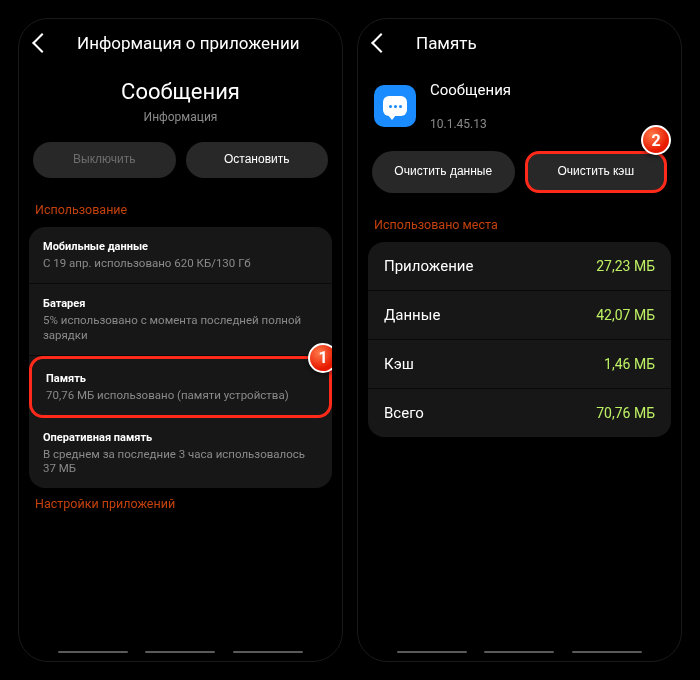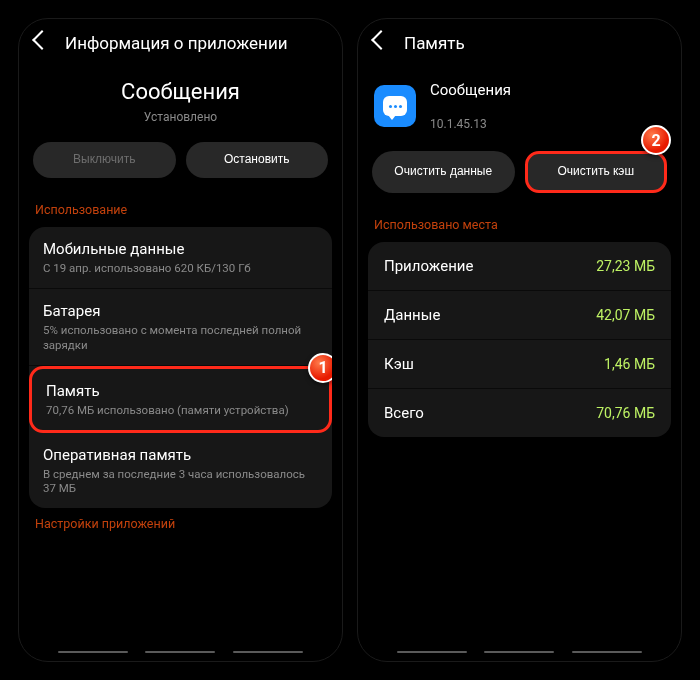--- a/index.html
+++ b/index.html
@@ -17,23 +17,23 @@
     width: 326px;
     height: 644px;
     background: #000;
     border-radius: 30px;
     overflow: hidden;
     position: relative;
     border: 1px solid #1a1a1a;
   }
   .header {
     display: flex;
-    align-items: flex-start;
+    align-items: center;
     padding: 14px 16px 10px;
-    gap: 16px;
+    gap: 28px;
   }
   .back-icon {
     width: 14px;
     height: 14px;
     border-left: 2px solid #fff;
     border-bottom: 2px solid #fff;
     transform: rotate(45deg);
   }
   .header-title {
     font-size: 17px;
@@ -87,22 +87,23 @@
     margin: 0 10px;
     overflow: hidden;
   }
   .list-item {
     padding: 13px 14px 12px;
     border-bottom: 1px solid #0a0a0a;
     position: relative;
   }
   .list-item:last-child { border-bottom: none; }
   .li-title {
-    font-size: 15px;
-    color: #fff;
+    font-size: 11px;
+    color: #fff;
+    font-weight: bold;
   }
   .li-sub {
     font-size: 11.5px;
     color: #8a8a8a;
     margin-top: 3px;
     line-height: 1.3;
   }
   .li-sub.blue { color: #3b9bff; }
   .highlight {
     border: 3px solid #ff2a1a;
@@ -192,21 +193,21 @@
 </head>
 <body>
 
 <div class="phone">
   <div class="header">
     <div class="back-icon"></div>
     <div class="header-title">Информация о приложении</div>
   </div>
   <div class="app-title-block">
     <div class="app-title">Сообщения</div>
-    <div class="app-sub">Установлено</div>
+    <div class="app-sub">Информация</div>
   </div>
   <div class="btn-row">
     <button class="btn disabled">Выключить</button>
     <button class="btn">Остановить</button>
   </div>
   <div class="section-label">Использование</div>
   <div class="list">
     <div class="list-item">
       <div class="li-title">Мобильные данные</div>
       <div class="li-sub">С 19 апр. использовано 620 КБ/130 Гб</div>

